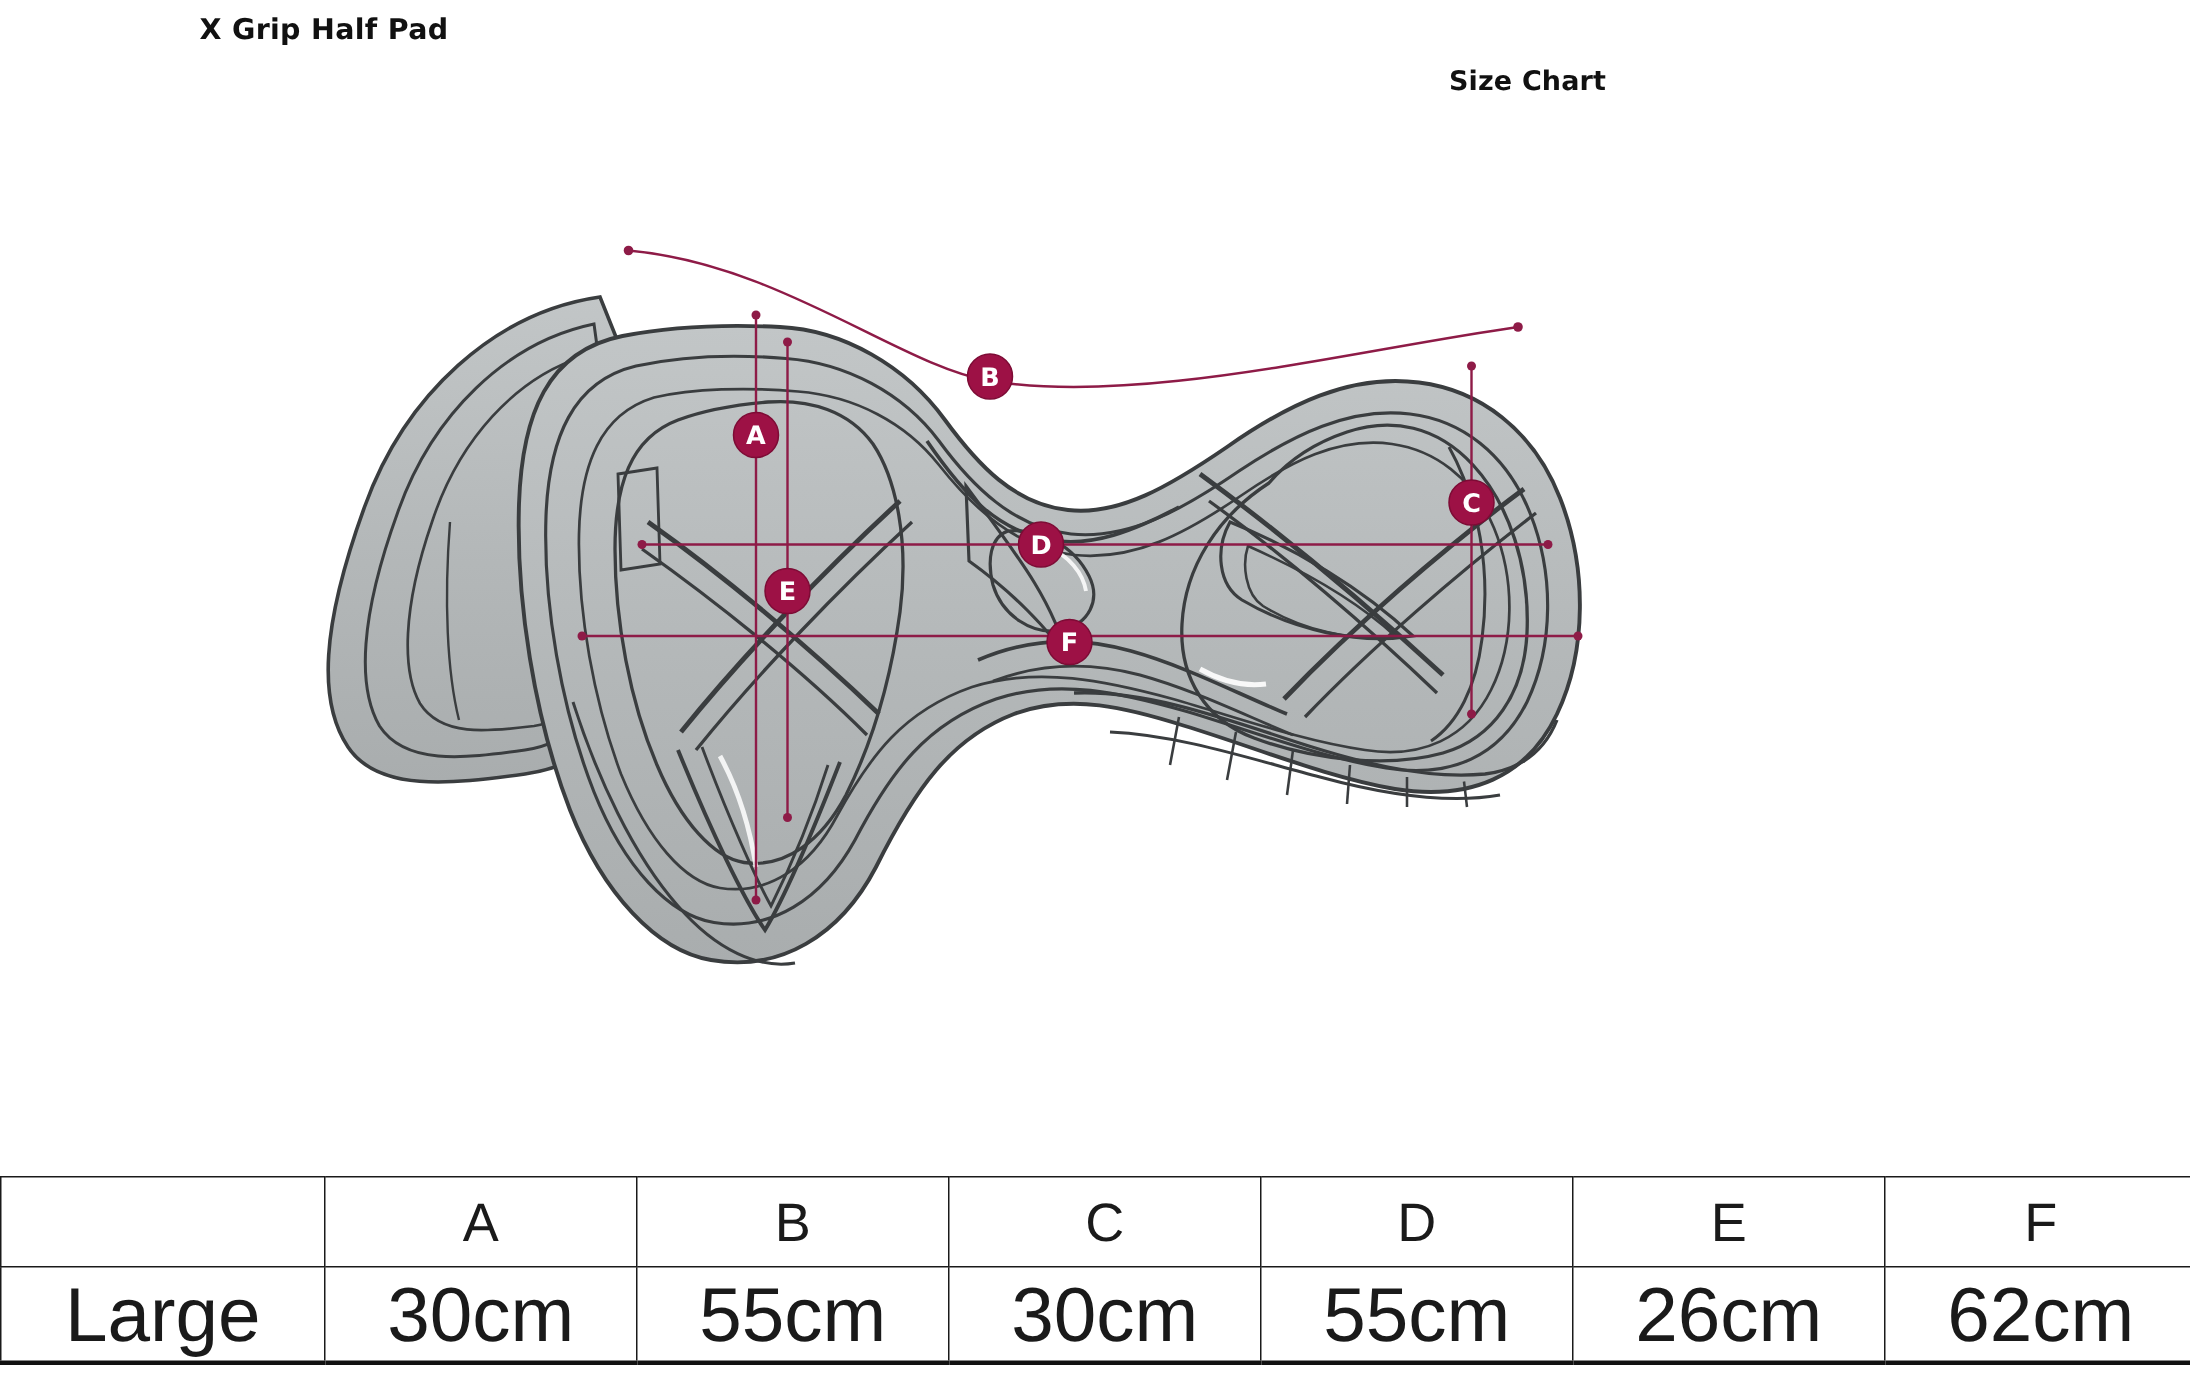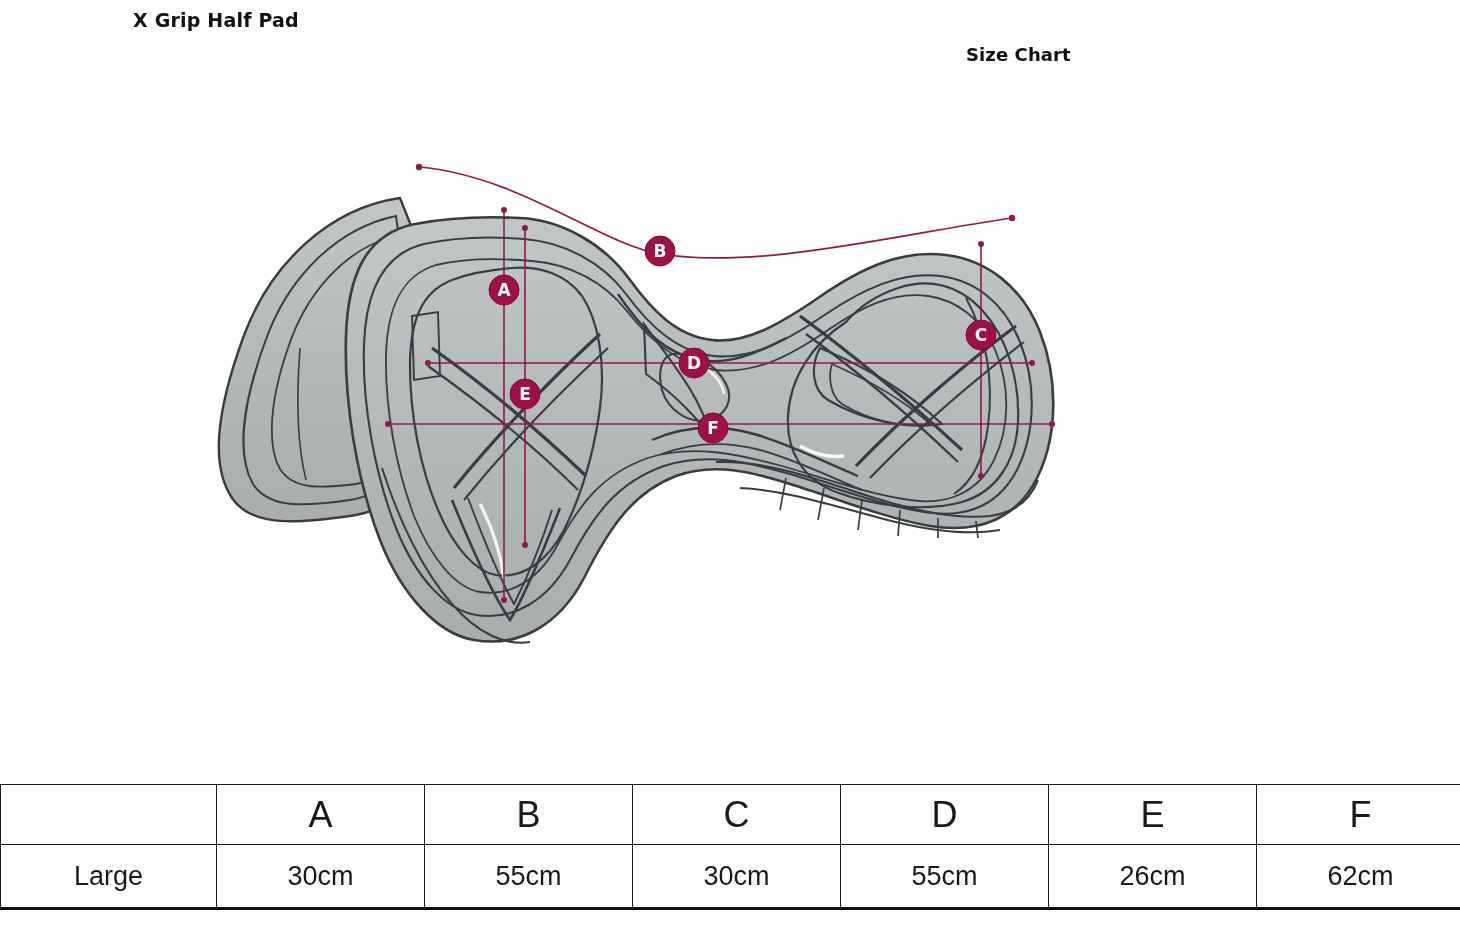--- a/index.html
+++ b/index.html
@@ -84,21 +84,21 @@
     color: #1a1a1a;
     background: #ffffff;
     padding: 0;
   }
   table.size-table tr.header-row td {
     height: 59px;
     font-size: 36px;
   }
   table.size-table tr.data-row td {
     height: 62px;
-    font-size: 27px;
+    font-size: 51px;
     border-bottom: 3px solid #111111;
   }
   td.corner-cell { width: 215px; }
   td.dim-col { width: 207px; }
   td.size-name-cell { font-size: 38px; }
 </style>
 </head>
 <body>
 
 <div class="header-zone">

